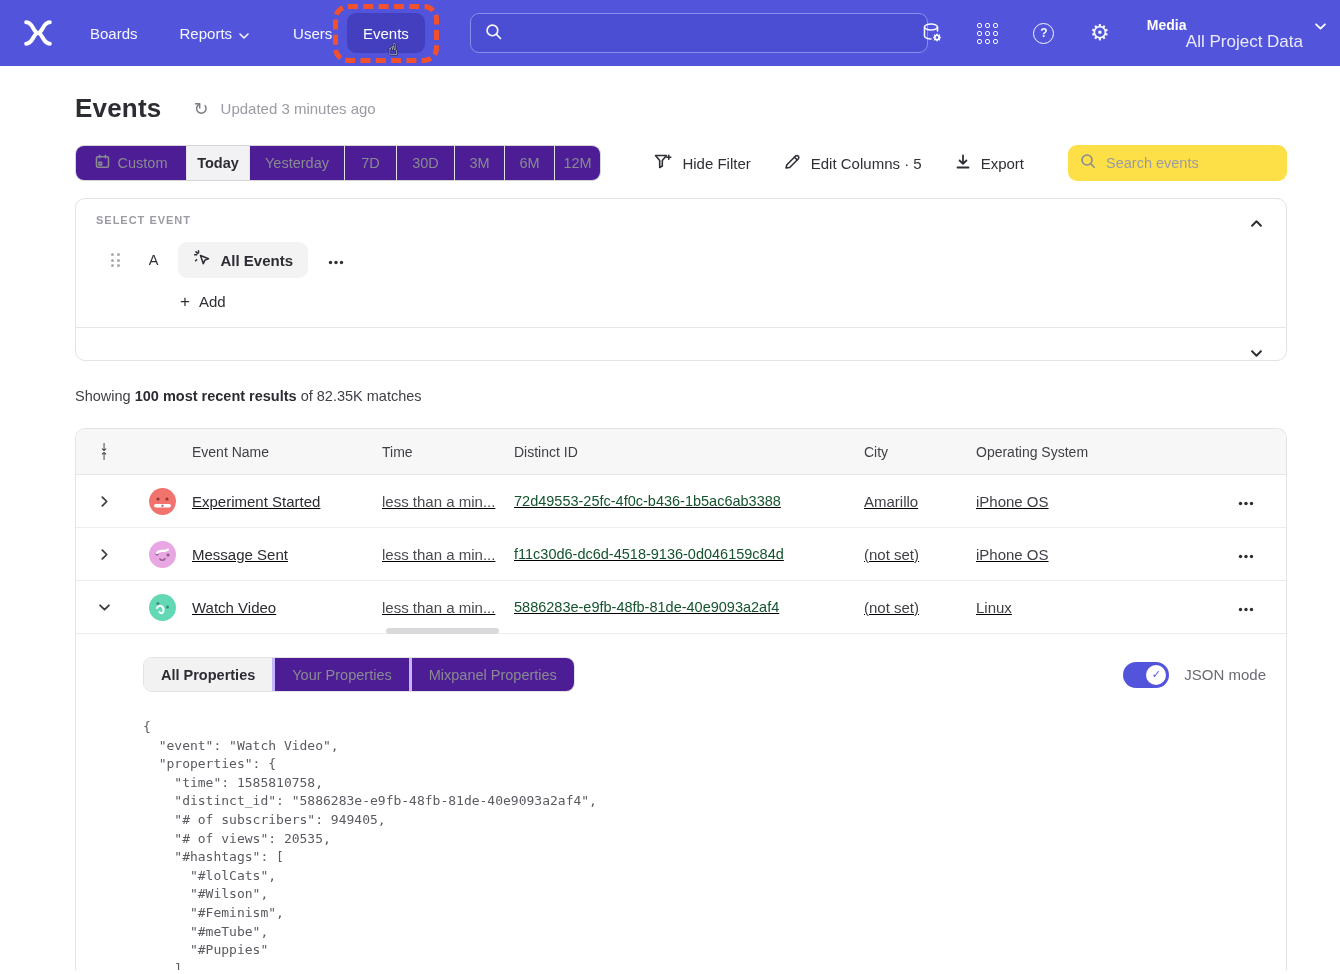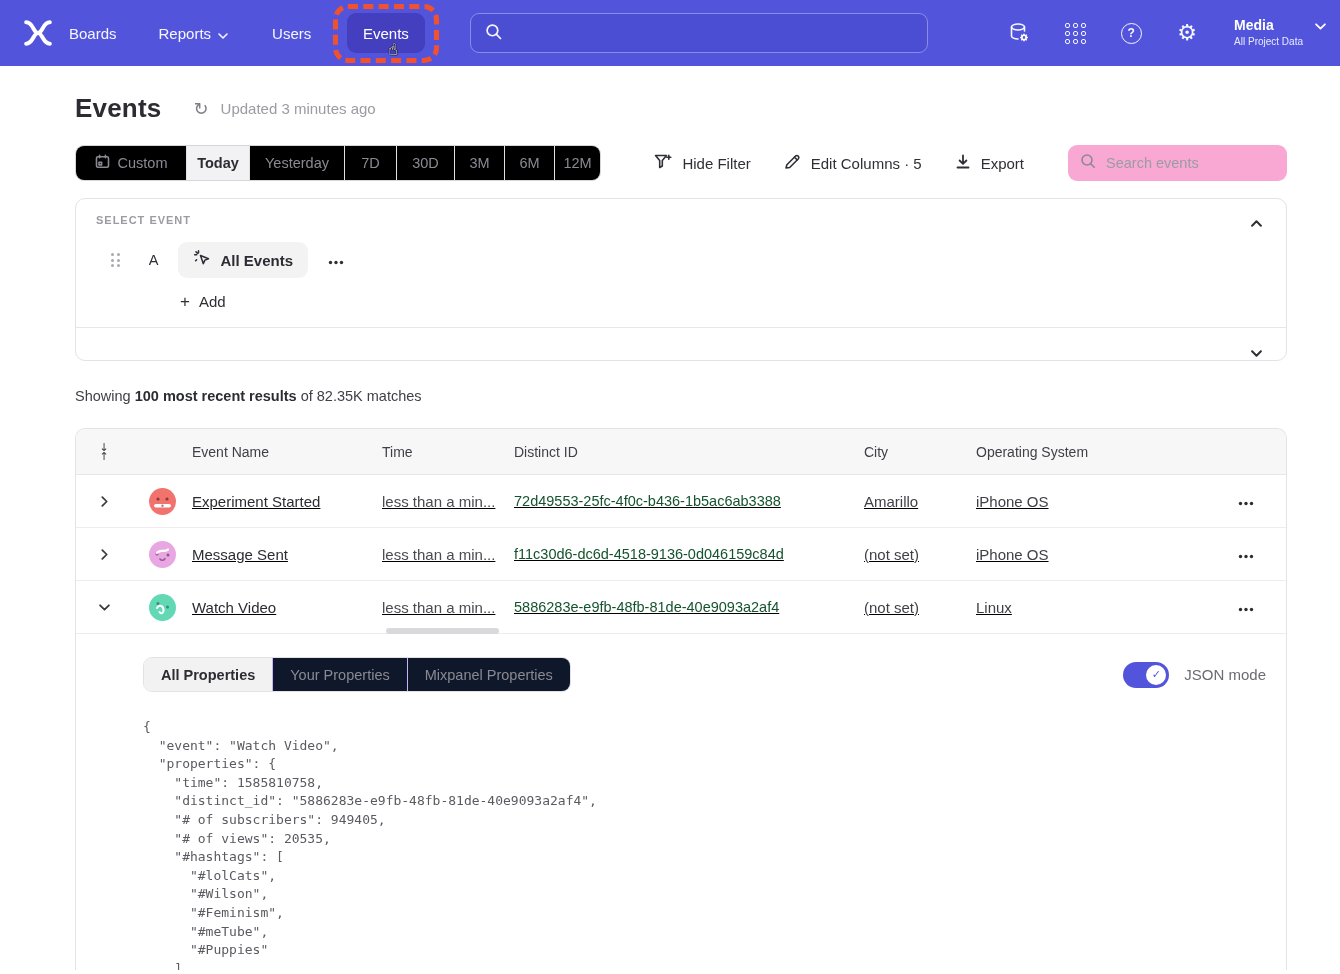--- a/index.html
+++ b/index.html
@@ -3,55 +3,55 @@
 <meta charset="utf-8">
 <style>
   * { margin:0; padding:0; box-sizing:border-box; }
   html,body { width:1340px; height:974px; overflow:hidden; background:#fff;
     font-family:"Liberation Sans","DejaVu Sans",sans-serif; }
 
   
   .navbar { position:relative; height:66px; background:#5255DC; display:flex; align-items:center; color:#fff; }
   .logo { margin-left:22px; width:32px; height:30px; display:flex; align-items:center; justify-content:center; cursor:pointer; }
   .nav-item { color:rgba(255,255,255,.95); font-size:15px; font-weight:500; text-decoration:none; display:flex; align-items:center; gap:7px; cursor:pointer; }
-  .ni-boards { margin-left:15px; }
+  .ni-boards { margin-left:36px; }
   .ni-reports { margin-left:42px; }
   .ni-users { margin-left:44px;text-align:right; }
   .events-btn { position:absolute; left:347px; top:13px; height:40px; padding:0 16px; background:#433FBE; border-radius:9px; display:flex; align-items:center; font-size:15px; font-weight:500; color:#fff; cursor:pointer; border:none; }
   .highlight-box { position:absolute; left:333px; top:4px; width:106px; height:59px; border:5px dashed #F2512D; border-radius:15px; pointer-events:none; }
   .cursor-hand { position:absolute; left:388px; top:40px; font-family:"DejaVu Sans",sans-serif; font-size:16px; color:#fff; transform:rotate(-8deg); text-shadow:-1px 0 0 #222,1px 0 0 #222,0 -1px 0 #222,0 1px 0 #222; pointer-events:none; }
   .nav-search { position:absolute; left:470px; top:13px; width:458px; height:40px; background:#4B4ED2; border:1px solid #8A8CE9; border-radius:9px; display:flex; align-items:center; padding:0 14px; gap:11px; }
   .nav-search svg { flex:none; }
   .nav-search input { flex:1; background:transparent; border:none; outline:none; color:#fff; font-size:16px; font-family:"Liberation Sans","DejaVu Sans",sans-serif; }
   .nav-search input::placeholder { color:rgba(255,255,255,.92); }
   .nav-right { position:absolute; right:14px; top:0; height:66px; display:flex; align-items:center; gap:30px; }
   .nav-icon-btn { background:none; border:none; color:rgba(255,255,255,.95); width:26px; height:26px; display:flex; align-items:center; justify-content:center; cursor:pointer; position:relative; }
   .gear-glyph { font-family:"DejaVu Sans",sans-serif; font-size:22px; line-height:1; }
   .help-circle { width:21px; height:21px; border:1.6px solid rgba(255,255,255,.95); border-radius:50%; display:flex; align-items:center; justify-content:center; font-size:12px; font-weight:700; }
   .apps-grid { display:grid; grid-template-columns:repeat(3,5px); grid-template-rows:repeat(3,5px); gap:3px; }
   .apps-grid i { width:5px; height:5px; border:1.4px solid rgba(255,255,255,.95); border-radius:2px; }
   .project { display:flex; align-items:flex-start; gap:12px; cursor:pointer; margin-left:4px; }
   .proj-name { font-size:14px; font-weight:700; line-height:18px; }
-  .proj-scope { font-size:10px; color:rgba(255,255,255,.88); line-height:16px; }
+  .proj-scope { font-size:17px; color:rgba(255,255,255,.88); line-height:16px;margin-left:39px; }
 
   
   .page { padding:0 53px 0 75px; }
   .page-header { margin-top:27px; display:flex; align-items:center; }
   .page-title { font-size:26px; font-weight:700; color:#2C2C33; letter-spacing:.2px; }
   .refresh-btn { margin-left:32px; background:none; border:none; cursor:pointer; color:#7F7F88; font-size:18px; font-family:"DejaVu Sans",sans-serif; line-height:1; }
   .updated { margin-left:12px; font-size:15px; color:#9B9BA3; }
 
   .controls-row { margin-top:21px; display:flex; align-items:center; }
   .segmented { display:flex; border:1px solid #D6D6DA; border-radius:9px; overflow:hidden; height:36px; background:#fff; }
-  .seg { display:flex; align-items:center; justify-content:center; gap:8px; font-size:14.5px; color:#8A8A92; background:#000000; border:none; border-left:1px solid #E2E2E6; cursor:pointer; }
+  .seg { display:flex; align-items:center; justify-content:center; gap:8px; font-size:14.5px; color:#8A8A92; background:#4c1d95; border:none; border-left:1px solid #E2E2E6; cursor:pointer; }
   .seg:first-child { border-left:none; }
   .seg.active { background:#F2F2F4; color:#2C2C33; font-weight:700; }
   .actions { margin-left:auto; display:flex; align-items:center; gap:33px; }
   .action-btn { display:flex; align-items:center; gap:10px; background:none; border:none; font-size:15px; color:#2F2F36; font-weight:500; cursor:pointer; }
-  .events-search { margin-left:44px; width:219px; height:36px; background:#f9a8d4; border-radius:9px; display:flex; align-items:center; gap:10px; padding:0 12px; }
+  .events-search { margin-left:44px; width:219px; height:36px; background:#fde047; border-radius:9px; display:flex; align-items:center; gap:10px; padding:0 12px; }
   .events-search input { flex:1; border:none; outline:none; background:transparent; font-size:14.5px; color:#3A3A40; font-family:"Liberation Sans",sans-serif; }
   .events-search input::placeholder { color:#9B9BA3; }
 
   
   .card { border:1px solid #E3E3E6; border-radius:10px; background:#fff; }
   .query-card { margin-top:17px; }
   .qc-section1 { position:relative; padding:15px 20px 17px 20px; }
   .section-label { font-size:11px; font-weight:700; letter-spacing:.09em; color:#9B9BA3; }
   .collapse-chip { position:absolute; right:18px; top:10px; background:none; border:none; color:#2F2F36; cursor:pointer; padding:6px; }
   .event-row { margin-top:16px; display:flex; align-items:center; }
@@ -82,21 +82,21 @@
   .t-time { color:#4A4A51; }
   .t-id { color:#14532d; text-decoration:none; cursor:pointer; font-size:14.5px; }
   .t-dim { color:#3F3F46; }
   .row-more { justify-self:end; margin-right:28px; background:none; border:none; color:#2C2C33; cursor:pointer; padding:4px; }
   .hscrollbar { position:absolute; left:310px; top:199px; width:113px; height:6px; background:#D9D9DC; border-radius:3px; cursor:pointer; }
 
   
   .expanded { padding:23px 20px 0 67px; }
   .exp-head { display:flex; align-items:center; }
   .tabs { display:flex; border:1px solid #E2E2E5; border-radius:9px; overflow:hidden; height:35px; }
-  .tab { display:flex; align-items:center; padding:0 17px; font-size:14.5px; color:#8A8A92; background:#0f172a; border:none; border-left:1px solid #c4b5fd; cursor:pointer; }
+  .tab { display:flex; align-items:center; padding:0 17px; font-size:14.5px; color:#8A8A92; background:#4c1d95; border:none; border-left:3px solid #c4b5fd; cursor:pointer; }
   .tab:first-child { border-left:none; }
   .tab.active { background:#F2F2F3; color:#2C2C33; font-weight:700; }
   .toggle-cluster { margin-left:auto; display:flex; align-items:center; gap:15px; }
   .toggle { width:46px; height:26px; background:#5255DC; border-radius:13px; border:none; position:relative; cursor:pointer; }
   .toggle .knob { position:absolute; right:3px; top:3px; width:20px; height:20px; background:#fff; border-radius:50%; display:flex; align-items:center; justify-content:center; font-size:11px; color:#5255DC; font-family:"DejaVu Sans",sans-serif; }
   .toggle-label { font-size:15px; font-weight:500; color:#6B6B73; }
   .json-pre { margin-top:26px; font-family:"DejaVu Sans Mono","Liberation Mono",monospace; font-size:13px; line-height:18.6px; color:#5A5A61; white-space:pre; }
 
   svg.stroke { fill:none; stroke:currentColor; stroke-width:1.6; stroke-linecap:round; stroke-linejoin:round; }
 </style>

